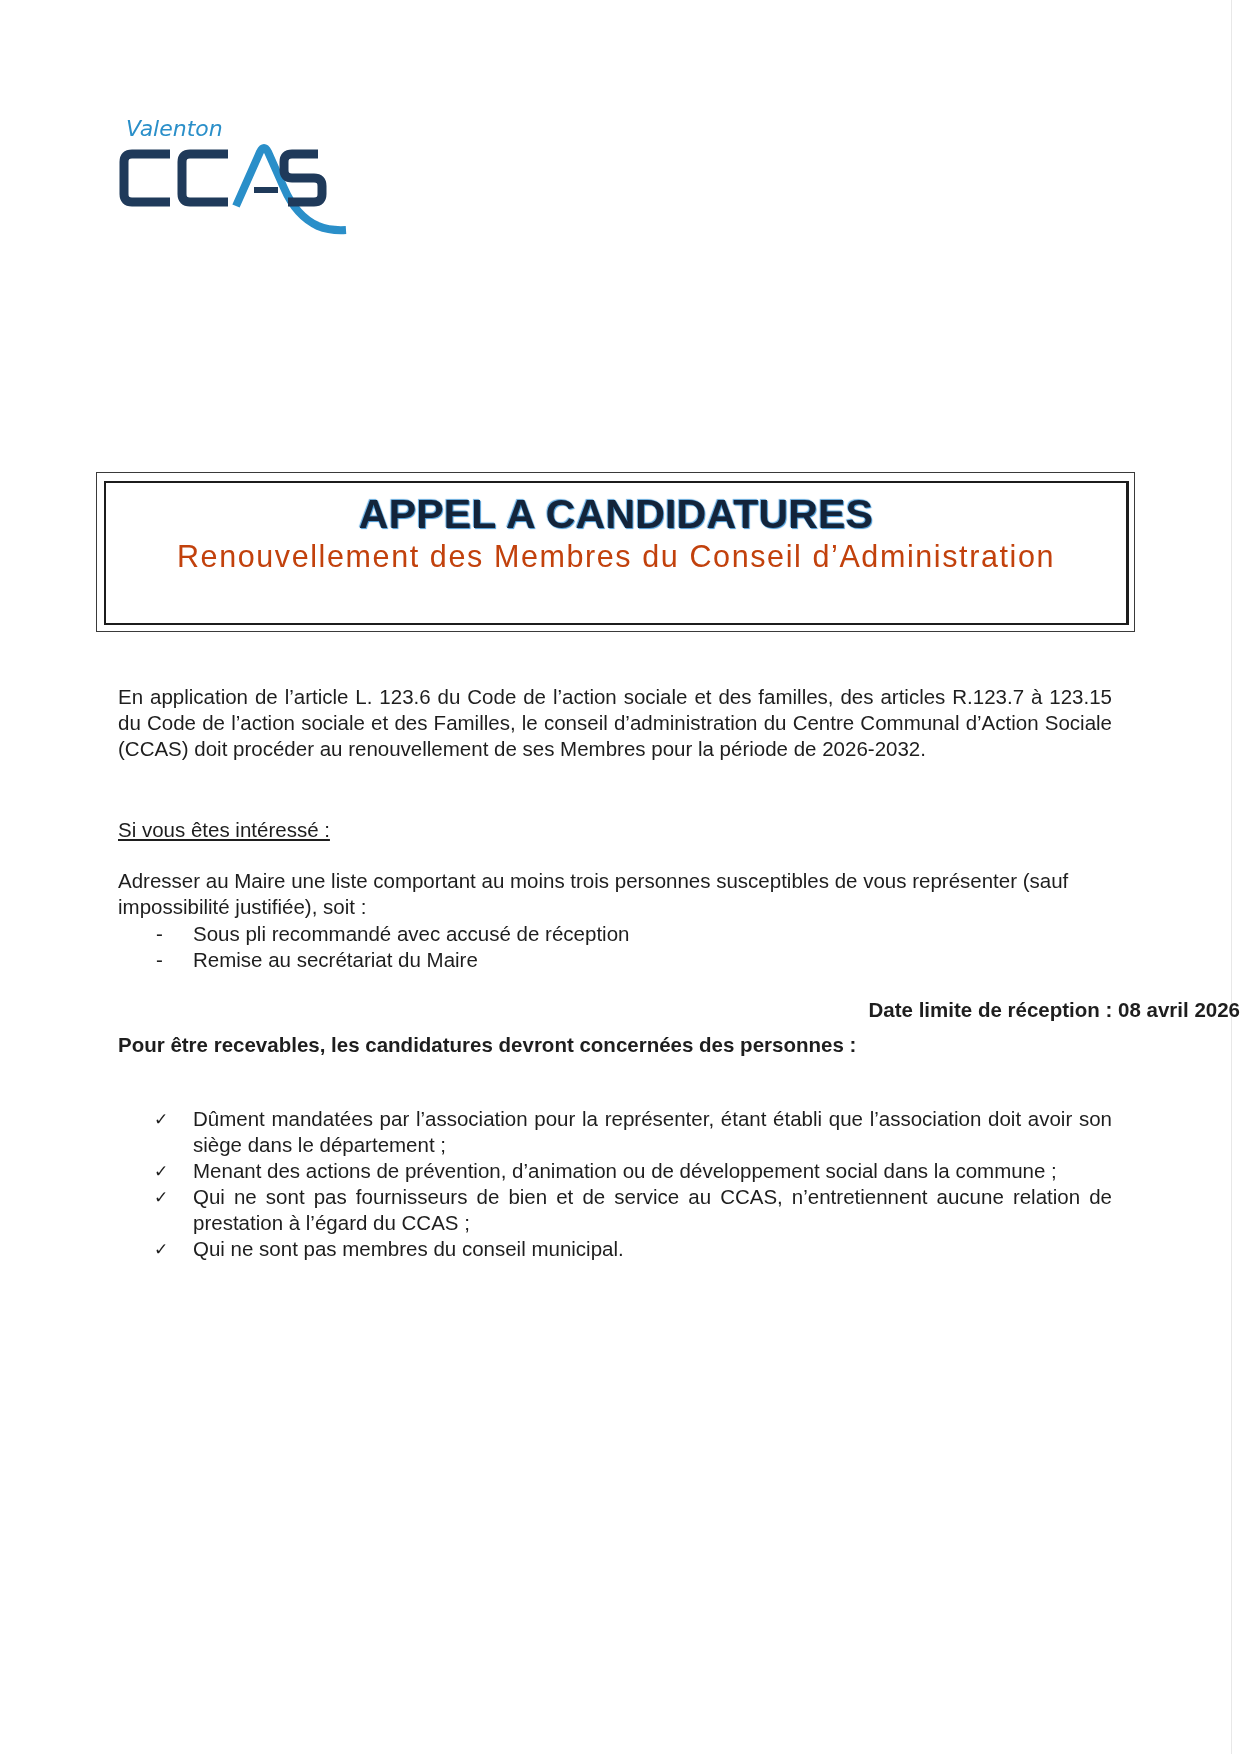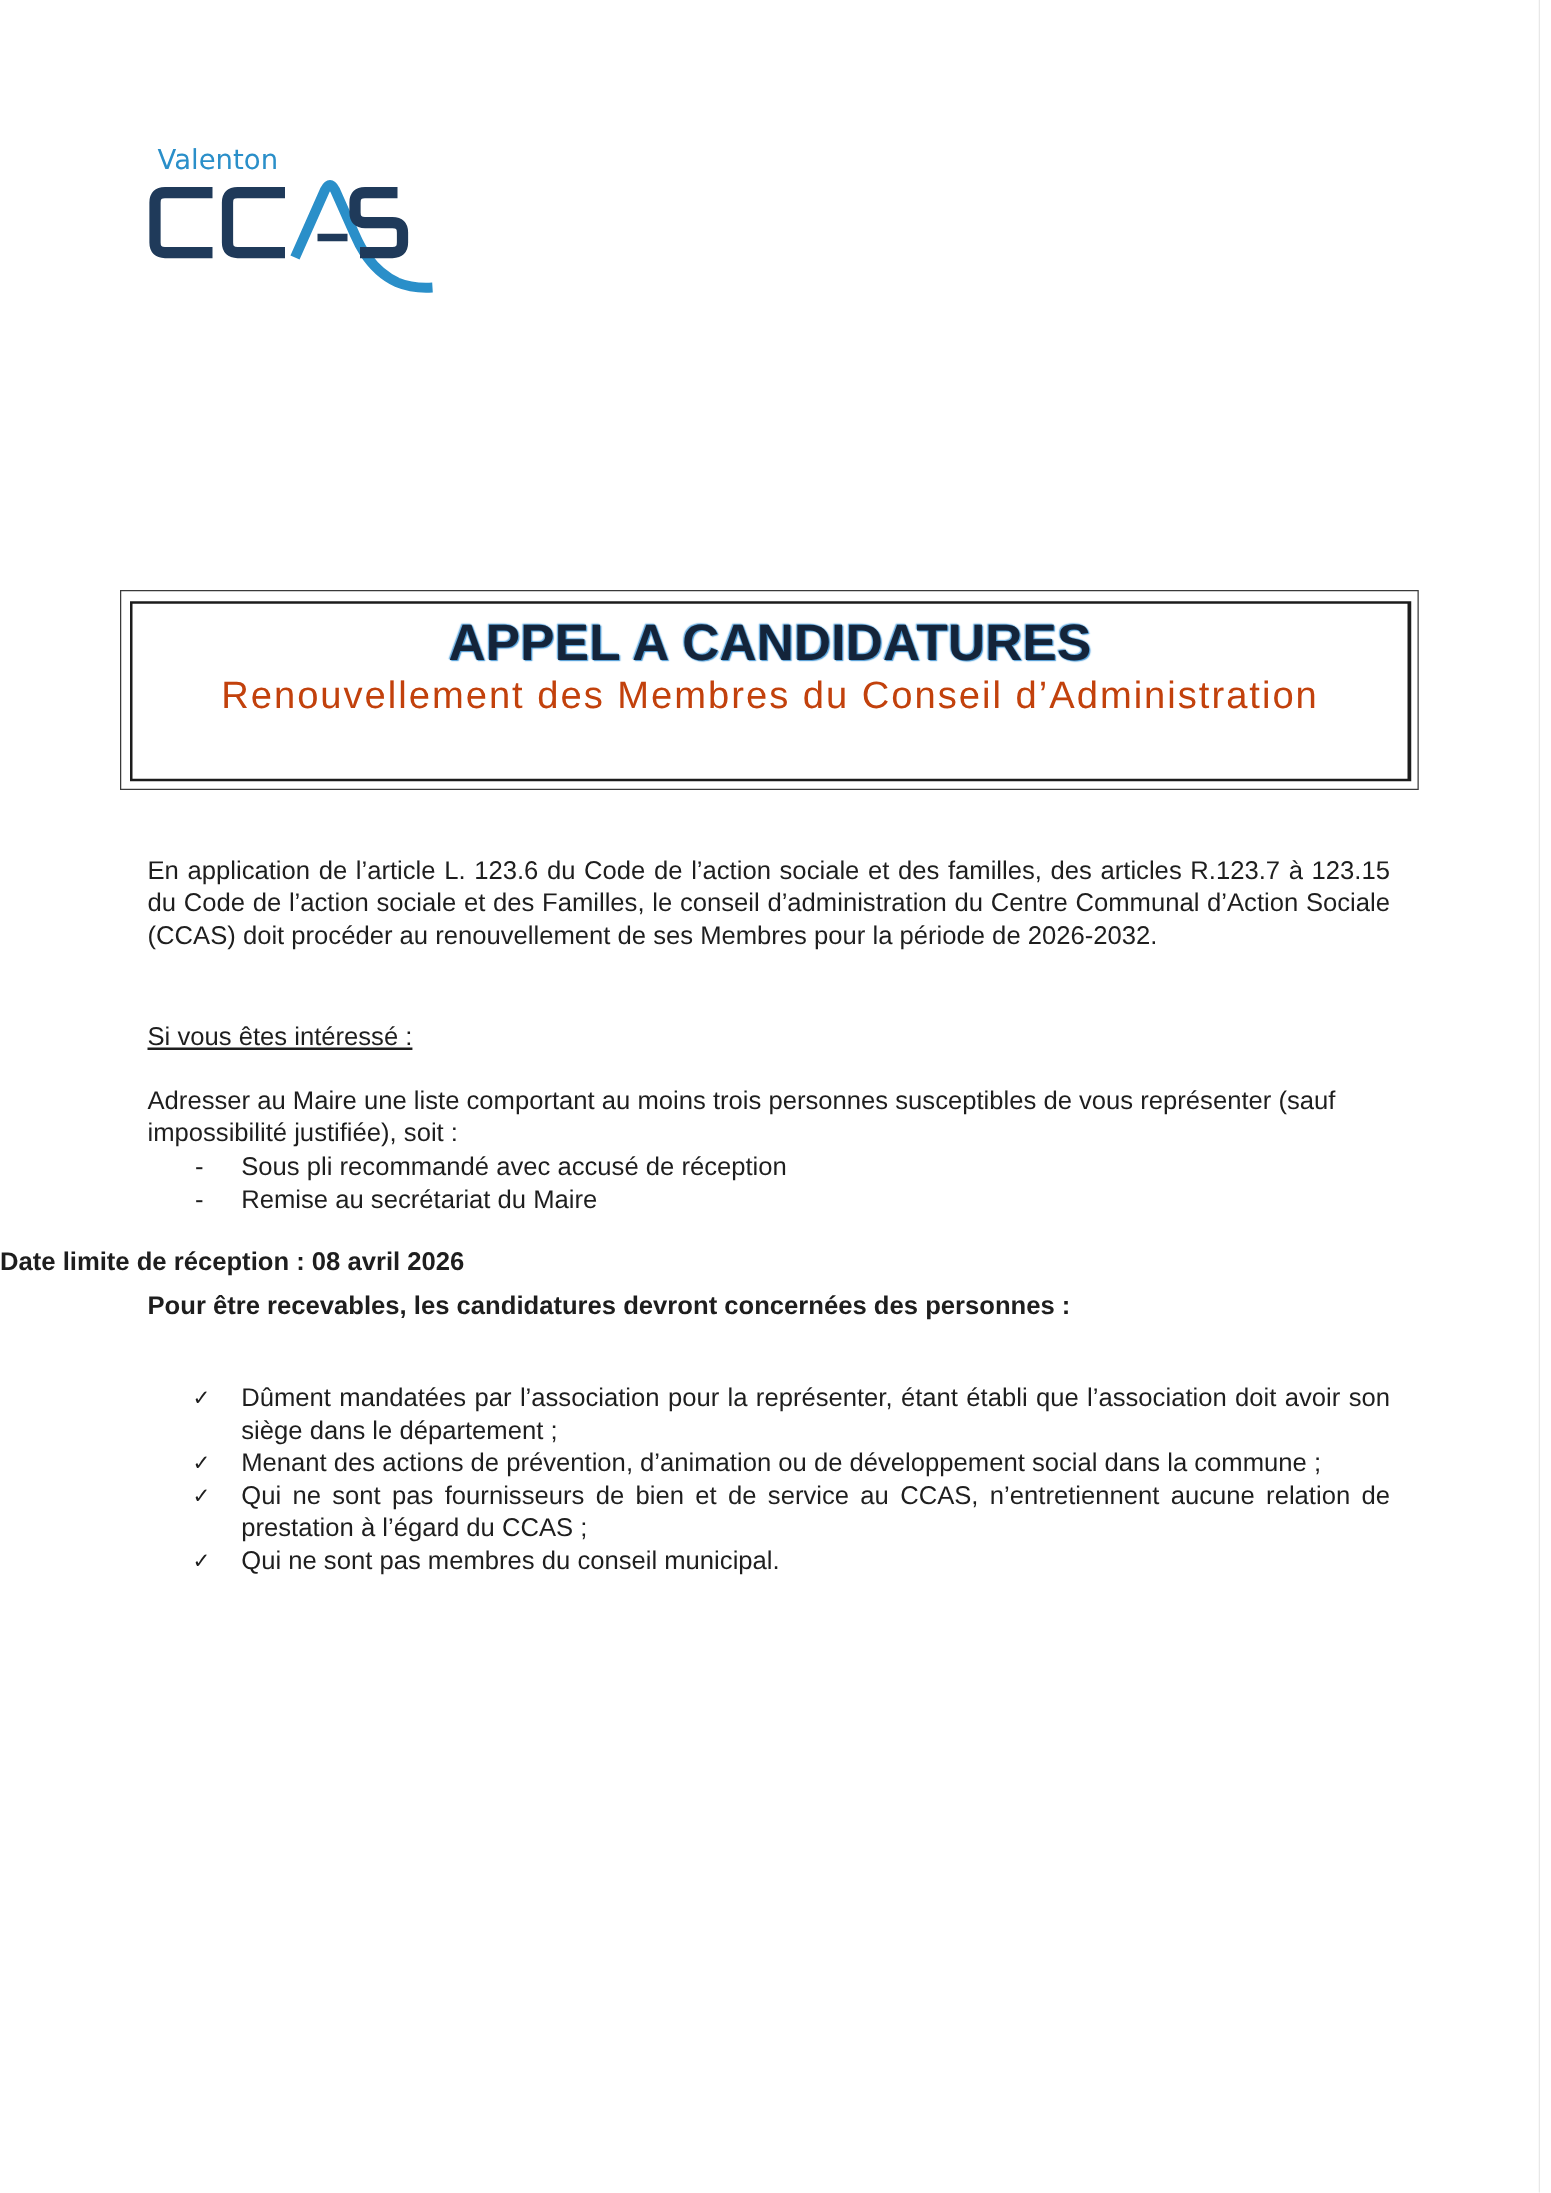--- a/index.html
+++ b/index.html
@@ -32,20 +32,21 @@
       height: 150px;
     }
     .logo-town {
       position: absolute;
       left: 8px;
       top: 4px;
       font-family: "DejaVu Sans", sans-serif;
       font-size: 22px;
       color: #2a8fc9;
       letter-spacing: 0px;
+      font-style: italic;
     }
     .logo svg {
       position: absolute;
       left: 0;
       top: 30px;
     }
 
     
     .title-box-outer {
       position: absolute;
@@ -124,21 +125,21 @@
     .dash-list .bullet {
       position: absolute;
       left: 38px;
       top: 0;
     }
     .deadline {
       position: absolute;
       left: 0;
       width: 1240px;
       top: 997px;
-      text-align: left;
+      text-align: right;
       font-size: 20.5px;
       font-weight: bold;
       line-height: 26px;
     }
     .cond-head {
       position: absolute;
       left: 118px;
       top: 1032px;
       font-size: 20.5px;
       font-weight: bold;

